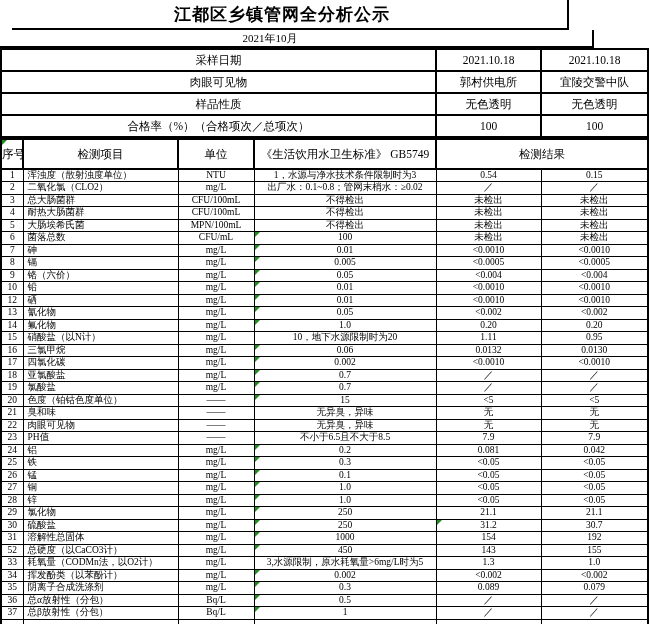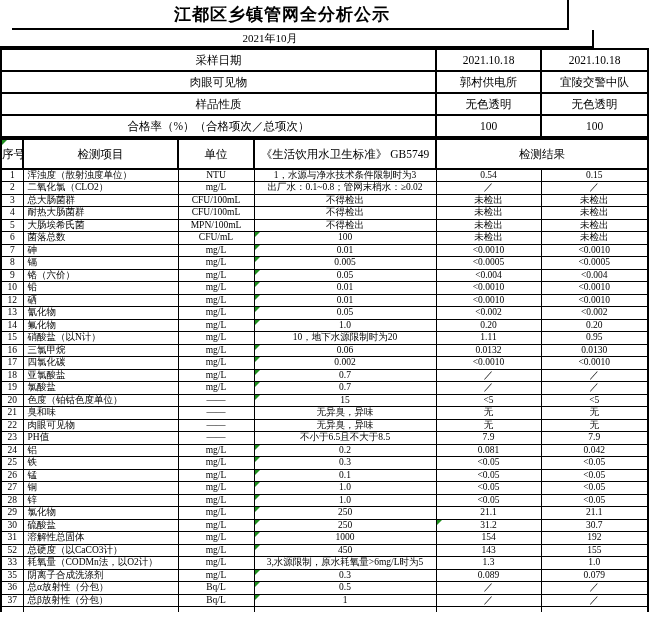--- a/index.html
+++ b/index.html
@@ -388,20 +388,28 @@
         </tr>
         <tr>
           <td class="c-no">33</td>
           <td class="c-item">耗氧量（CODMn法，以O2计）</td>
           <td class="c-unit">mg/L</td>
           <td class="c-std">3,水源限制，原水耗氧量&gt;6mg/L时为5</td>
           <td class="c-res">1.3</td>
           <td class="c-res">1.0</td>
         </tr>
         <tr>
+          <td class="c-no">34</td>
+          <td class="c-item">挥发酚类（以苯酚计）</td>
+          <td class="c-unit">mg/L</td>
+          <td class="c-std"><span class="flag"></span>0.002</td>
+          <td class="c-res">&lt;0.002</td>
+          <td class="c-res">&lt;0.002</td>
+        </tr>
+        <tr>
           <td class="c-no">35</td>
           <td class="c-item">阴离子合成洗涤剂</td>
           <td class="c-unit">mg/L</td>
           <td class="c-std"><span class="flag"></span>0.3</td>
           <td class="c-res">0.089</td>
           <td class="c-res">0.079</td>
         </tr>
         <tr>
           <td class="c-no">36</td>
           <td class="c-item">总α放射性（分包）</td>

